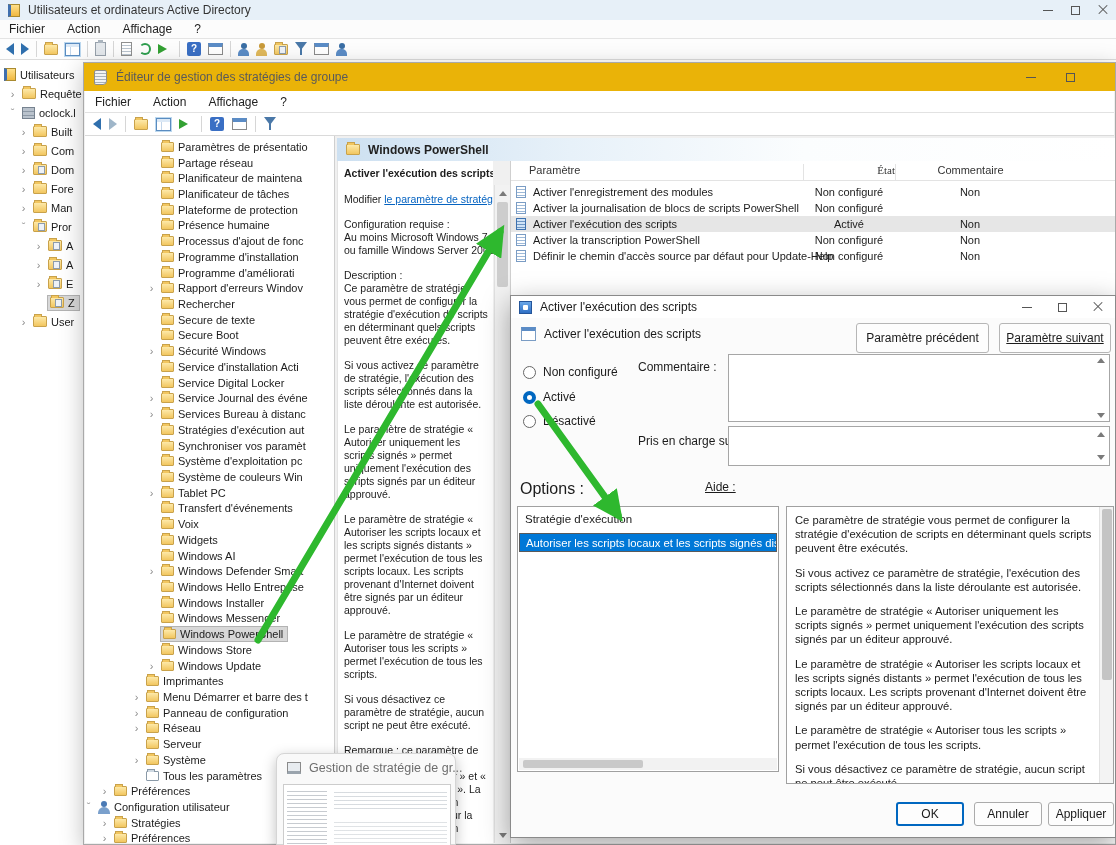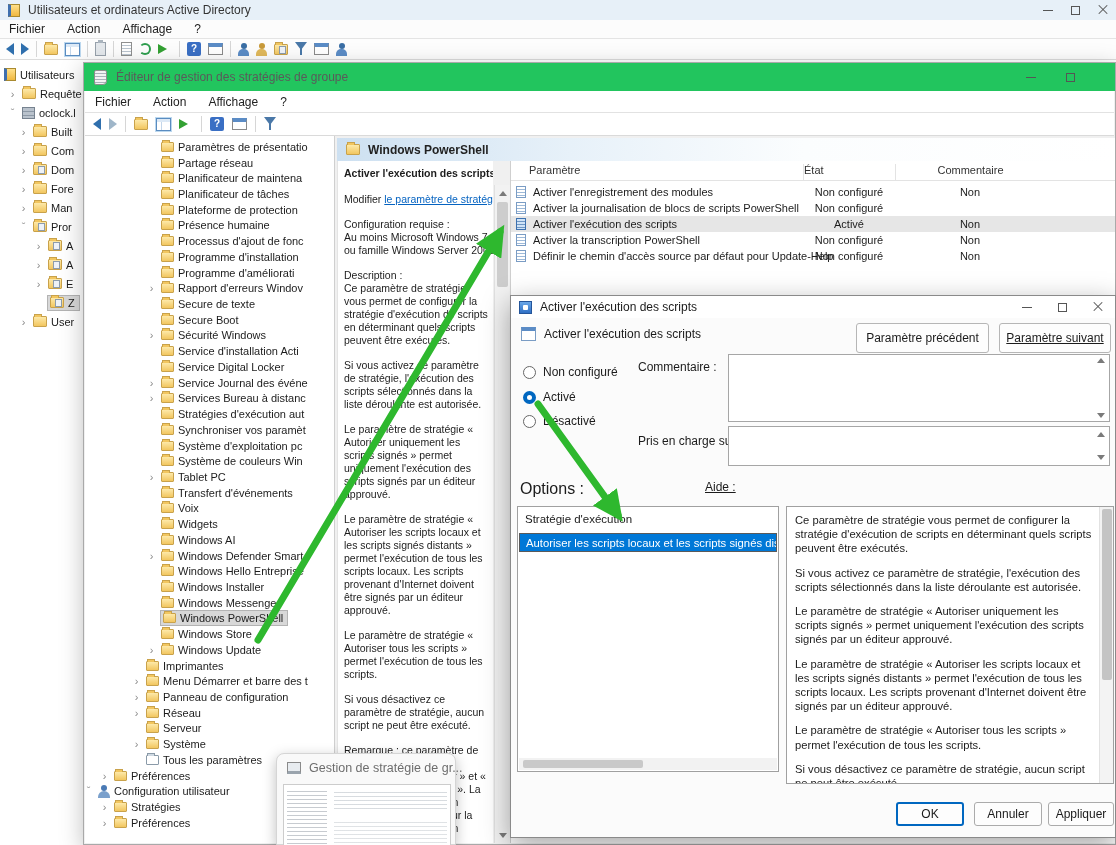--- a/index.html
+++ b/index.html
@@ -48,21 +48,21 @@
   .tb-funnel::after{content:"";position:absolute;left:-1px;top:-2px;width:2px;height:7px;background:#4a78a8;}
   #ad-tree{left:0;top:60px;width:84px;height:785px;background:#fff;overflow:hidden;padding-top:5px;}
   .ar{display:flex;align-items:center;height:19px;gap:4px;font-size:11px;white-space:nowrap;}
   .a0{padding-left:4px;}.a1{padding-left:7px;}.a2{padding-left:18px;}.a3{padding-left:33px;}
   .ic-console{width:12px;height:13px;background:linear-gradient(#ffe08a,#f0b840);border:1px solid #a98a30;border-left:3px solid #3f6fae;}
   .ic-domain{width:13px;height:12px;background:repeating-linear-gradient(#b9c2cc 0 3px,#8d99a6 3px 4px);border:1px solid #76828f;}
   .hlt{display:flex;align-items:center;gap:4px;background:#d8d8d8;outline:1px solid #b3b3b3;padding:1px 4px 1px 2px;}
 
   
   #gpo{left:83px;top:62px;width:1033px;height:783px;background:#f0f0f0;border:1px solid #a9a9a9;box-shadow:0 6px 22px rgba(0,0,0,.25);}
-  #gpo-title{left:0;top:0;right:0;height:28px;background:#22c55e;display:flex;align-items:center;gap:9px;padding:0 10px;color:#5a5a5a;}
+  #gpo-title{left:0;top:0;right:0;height:28px;background:#eab308;display:flex;align-items:center;gap:9px;padding:0 10px;color:#5a5a5a;}
   .ic-scroll{width:13px;height:15px;background:#f2f3f4;border:1px solid #8d8d8d;background-image:repeating-linear-gradient(#f2f3f4 0 2px,#a9b2ba 2px 3px);border-radius:2px 2px 4px 2px;}
   #gpo-controls{margin-left:auto;display:flex;gap:30px;align-items:center;padding-right:30px;}
   #gpo-menu{left:1px;top:28px;right:1px;height:22px;background:#fff;border-bottom:1px solid #e2e2e2;display:flex;align-items:center;gap:22px;padding:0 10px;color:#222;}
   #gpo-toolbar{left:1px;top:50px;right:1px;height:23px;background:#fff;border-bottom:1px solid #dadada;display:flex;align-items:center;gap:8px;padding:0 8px;}
   #gpo-tree{left:1px;top:73px;width:250px;bottom:1px;background:#fff;border-right:1px solid #cfcfcf;overflow:hidden;padding-top:3px;}
   .gr{display:flex;align-items:center;height:15.72px;gap:4px;font-size:11px;white-space:nowrap;color:#1c1c1c;}
   .gr .fo{width:13px;height:10px;}
   .l5 .ex{margin-left:61px;}.l4 .ex{margin-left:46px;}.l2 .ex{margin-left:14px;}.l1 .ex{margin-left:-2px;}
   .ic-user{width:12px;height:13px;position:relative;}
   .ic-user::before{content:"";position:absolute;left:3px;top:0;width:6px;height:6px;border-radius:50%;background:#4a7ab5;}
@@ -74,21 +74,21 @@
   #gpo-desc .nowrap{white-space:nowrap;}
   .linktext{color:#0563c1;text-decoration:underline;cursor:pointer;}
   #gpo-descbar{left:410px;top:122px;width:15px;bottom:1px;background:#f2f2f2;border-left:1px solid #e0e0e0;}
   .sb-btn{position:absolute;left:0;width:15px;height:15px;background:#f2f2f2;display:flex;align-items:center;justify-content:center;}
   .tri-up{width:0;height:0;border:4px solid transparent;border-bottom:5px solid #7a7a7a;margin-top:-3px;}
   .tri-down{width:0;height:0;border:4px solid transparent;border-top:5px solid #7a7a7a;margin-bottom:-3px;}
   .sb-thumb{position:absolute;left:2px;width:11px;background:#cdcdcd;border-radius:2px;}
   #gpo-list{left:426px;top:98px;right:0;bottom:1px;background:#fff;border-left:1px solid #cfcfcf;overflow:hidden;}
   #list-header{position:relative;height:20px;border-bottom:1px solid #e3e3e3;font-size:11px;color:#333;}
   #list-header .h-param{position:absolute;left:18px;top:3px;}
-  #list-header .h-state{position:absolute;left:292px;width:92px;top:3px;text-align:left;border-left:1px solid #e3e3e3;height:17px;}
+  #list-header .h-state{position:absolute;left:292px;width:92px;top:3px;text-align:right;border-left:1px solid #e3e3e3;height:17px;font-family:Liberation Serif, serif;}
   #list-header .h-comm{position:absolute;left:384px;width:150px;top:3px;text-align:center;border-left:1px solid #e3e3e3;height:17px;}
   .lr{position:relative;height:16px;font-size:11px;color:#1c1c1c;}
   .lr.selected{background:#e6e6e6;}
   .lr .docic{position:absolute;left:5px;top:2px;width:10px;height:12px;background:#fff;border:1px solid #7a9cc4;background-image:repeating-linear-gradient(#fff 0 2px,#9db9d8 2px 3px);}
   .lr.selected .docic{background:#cfe3f7;border-color:#3c71b0;background-image:repeating-linear-gradient(#cfe3f7 0 2px,#6f97c4 2px 3px);}
   .lr .nm{position:absolute;left:22px;top:2px;white-space:nowrap;}
   .lr .st{position:absolute;left:292px;width:92px;top:2px;text-align:center;}
   .lr .cm{position:absolute;left:384px;width:150px;top:2px;text-align:center;}
 
   
@@ -334,20 +334,25 @@
           <span>Programme d'améliorati</span>
         </div>
       <div class="gr l5">
           <span class="ex">›</span>
           <span class="fo"></span>
           <span>Rapport d'erreurs Windov</span>
         </div>
       <div class="gr l5">
           <span class="ex"></span>
           <span class="fo"></span>
+          <span>Rechercher</span>
+        </div>
+      <div class="gr l5">
+          <span class="ex"></span>
+          <span class="fo"></span>
           <span>Secure de texte</span>
         </div>
       <div class="gr l5">
           <span class="ex"></span>
           <span class="fo"></span>
           <span>Secure Boot</span>
         </div>
       <div class="gr l5">
           <span class="ex">›</span>
           <span class="fo"></span>

